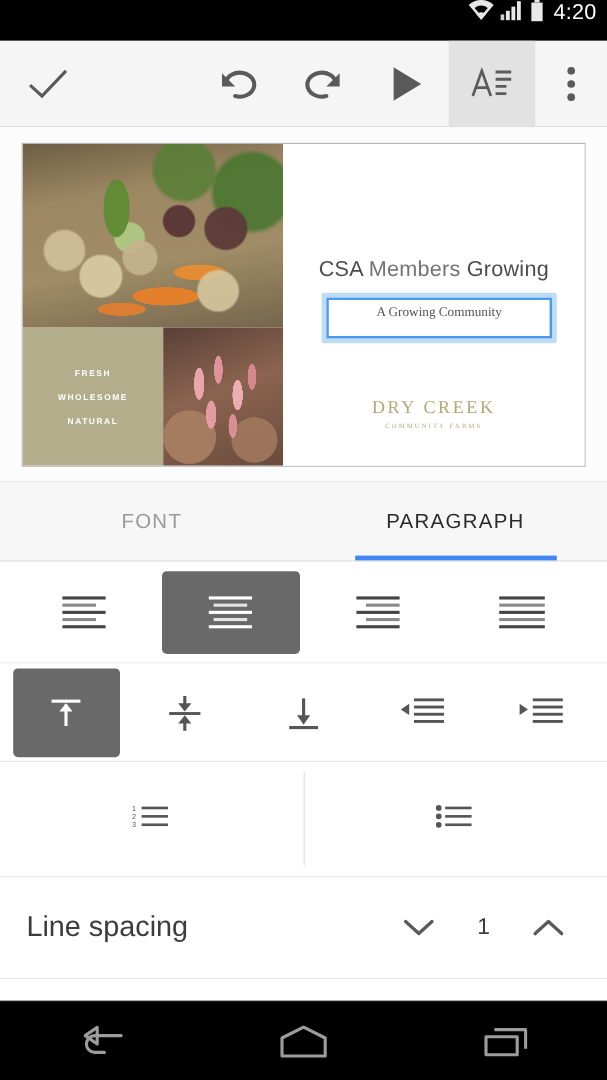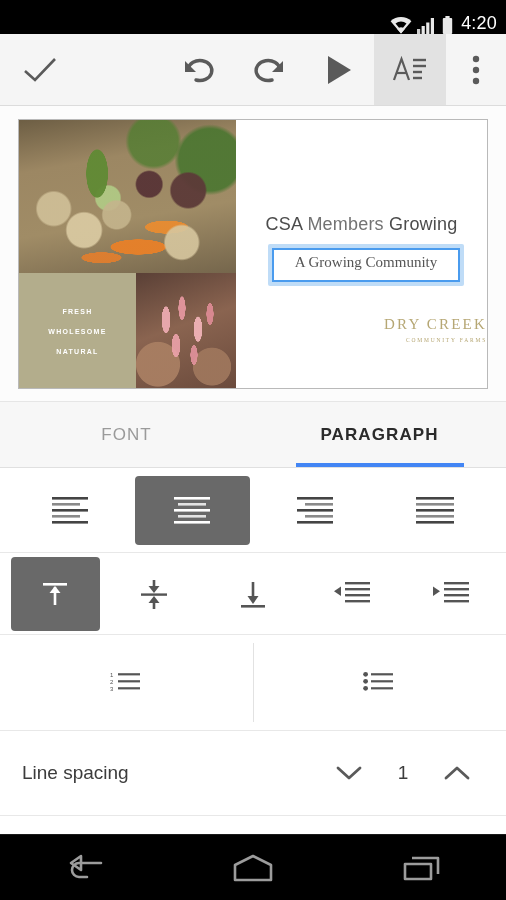--- a/index.html
+++ b/index.html
@@ -7,21 +7,21 @@
   body {
     font-family:"Liberation Sans", sans-serif;
     background:#ffffff;
     overflow:hidden;
     -webkit-font-smoothing:antialiased;
   }
   .screen { position:relative; width:506px; height:900px; background:#fff; }
 
   
   .statusbar {
-    height:34px; background:#000; display:flex; align-items:flex-end;
+    height:34px; background:#000; display:flex; align-items:flex-start;
     justify-content:flex-end; padding-right:9px; gap:5px;
   }
   .sb-icon { display:flex; align-items:center; }
   .sb-time { color:#fff; font-size:18px; letter-spacing:0.2px; margin-left:3px; }
 
   
   .toolbar {
     height:72px; background:#f5f5f5; display:flex; align-items:stretch;
     border-bottom:1px solid #dcdcdc;
   }
@@ -95,40 +95,40 @@
   .slide-title .hl { color:#737373; }
   .textbox-wrap {
     position:absolute; left:32px; top:124px; width:196px; height:42px;
     background:#bfdcf7; padding:4px; border-radius:2px;
   }
   .textbox {
     width:100%; height:100%; background:#fff;
     border:2px solid #4a9bee;
   }
   .textbox-inner {
-    font-family:"Liberation Serif", serif; font-size:15px; color:#555;
+    font-family:"Liberation Serif", serif; font-size:11px; color:#555;
     text-align:center; padding-top:4px;
   }
   .logo {
-    position:absolute; left:0; right:0; top:196px; text-align:right;
+    position:absolute; left:0; right:0; top:212px; text-align:center;
     font-family:"Liberation Serif", serif;
   }
   .logo-main { font-size:15px; color:#b6a774; letter-spacing:2.2px; }
   .logo-sub { font-size:5.5px; color:#b6a774; letter-spacing:1.8px; margin-top:4px; }
 
   
   .tabs {
     height:66px; background:#f7f7f7; display:flex;
     border-bottom:1px solid #e0e0e0; position:relative;
   }
   .tab {
     flex:1; display:flex; align-items:center; justify-content:center;
     font-size:17px; color:#9a9a9a; letter-spacing:1.1px; position:relative;
   }
-  .tab.active { color:#2b2b2b;font-weight:bold; }
+  .tab.active { color:#2b2b2b; }
   .tab.active::after {
     content:""; position:absolute; left:50%; transform:translateX(-50%);
     bottom:0; width:168px; height:4px; background:#4285f4;
   }
 
   
   .row {
     display:flex; align-items:center; background:#fff;
     border-bottom:1px solid #e8e8e8;
   }
@@ -147,21 +147,21 @@
 
   .row-lists { height:96px; position:relative; }
   .list-cell {
     flex:1; height:100%; display:flex; align-items:center; justify-content:center;
   }
   .list-div {
     position:absolute; left:253px; top:8px; bottom:8px; width:1px; background:#e2e2e2;
   }
 
   .row-spacing { height:85px; padding:0 22px; }
-  .spacing-label { font-size:19px; color:#3c3c3c; flex:1; }
+  .spacing-label { font-size:24px; color:#3c3c3c; flex:1; }
   .step-btn {
     width:54px; height:54px; display:flex; align-items:center; justify-content:center;
   }
   .step-val { width:54px; text-align:center; font-size:19px; color:#3c3c3c; }
 
   
   .navbar {
     position:absolute; left:0; bottom:0; width:506px; height:66px;
     background:#000; display:flex; align-items:center; justify-content:space-around;
     border-top:1px solid #1a1a1a;

